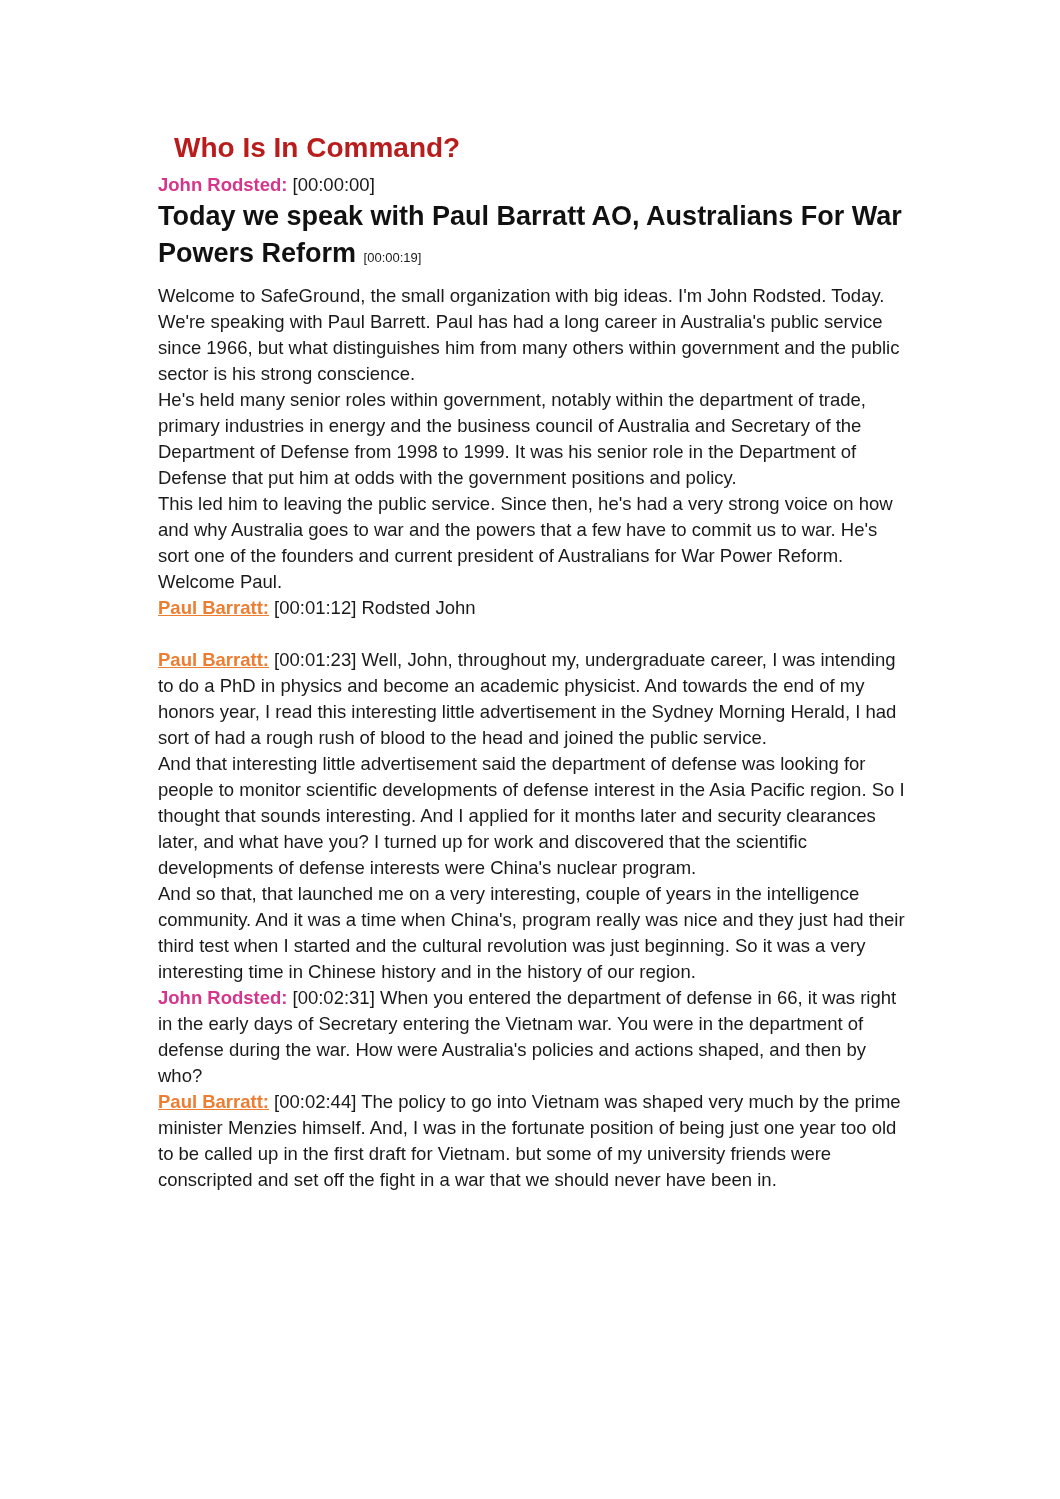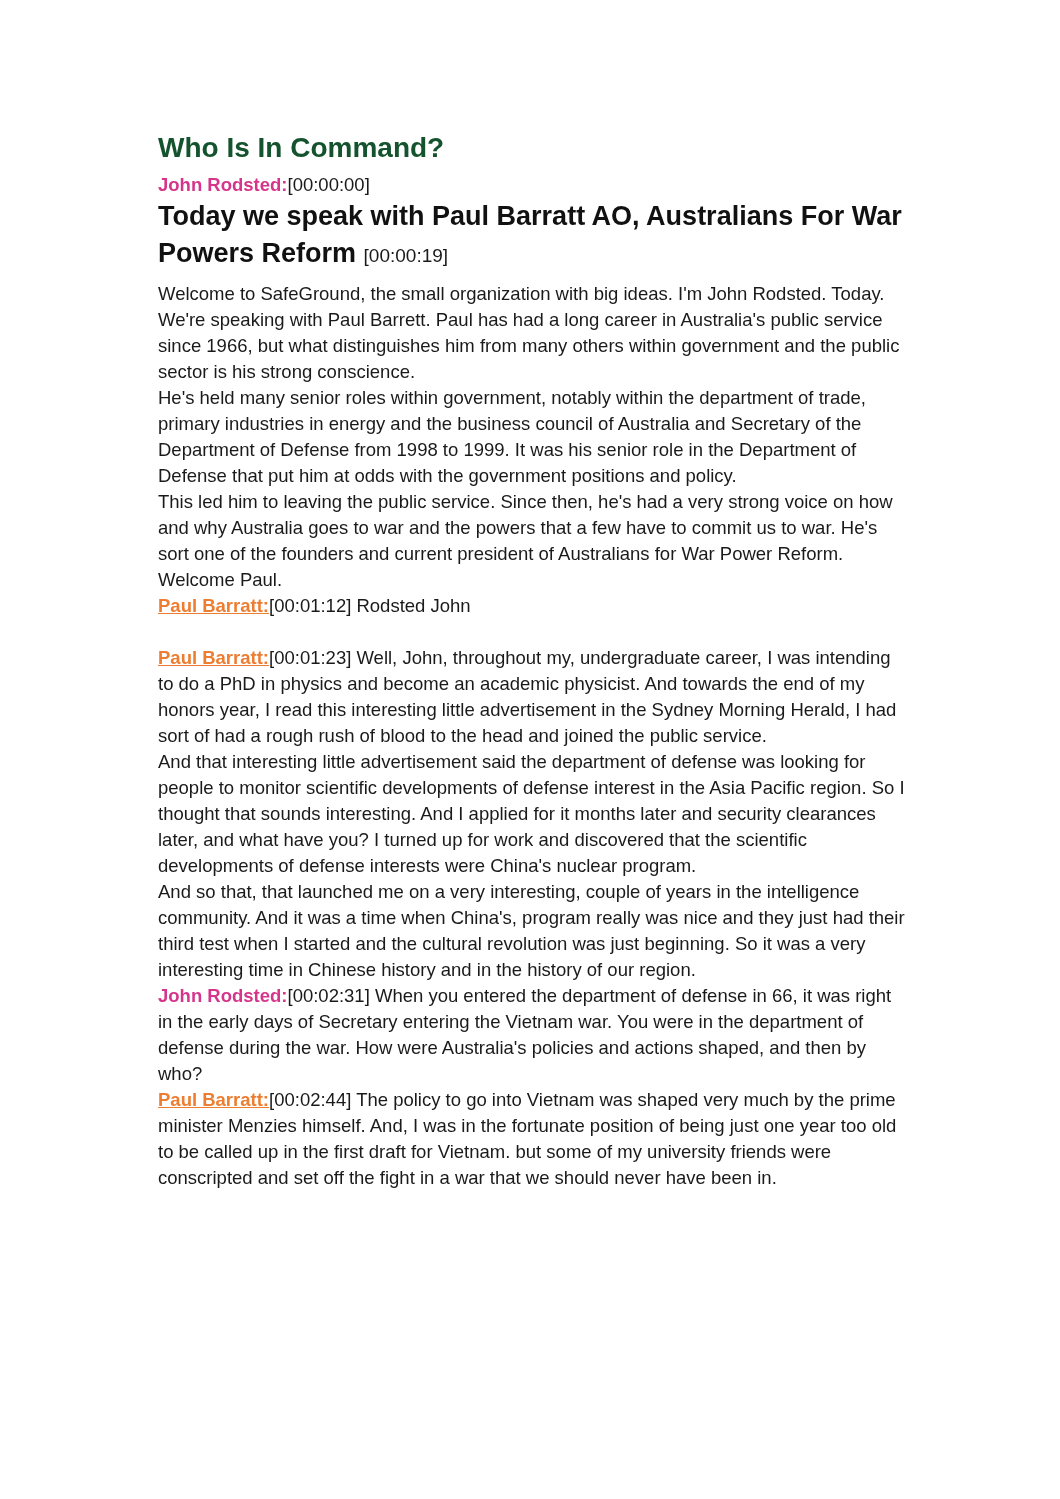--- a/index.html
+++ b/index.html
@@ -19,50 +19,51 @@
   .content {
     position: absolute;
     left: 158px;
     top: 130px;
     width: 748px;
   }
   h1.doc-title {
     font-size: 28px;
     line-height: 35px;
     font-weight: 700;
-    margin: 0 0 7px 0;
-    color: #14532d;
+    margin: 0 0 7px 16px;
+    color: #b91c1c;
   }
   .speaker-line {
     font-size: 18.5px;
     line-height: 26px;
     margin: 0;
   }
   h2.doc-subtitle {
     font-size: 27px;
     line-height: 37px;
     font-weight: 700;
     margin: 0 0 7px 0;
     width: 812px;
     color: #111111;
   }
   h2.doc-subtitle .ts {
-    font-size: 19px;
+    font-size: 13px;
     font-weight: 400;
     color: #1a1a1a;
   }
   p.line {
     font-size: 18.5px;
     line-height: 26px;
     margin: 0;
   }
   .spk {
     font-weight: 700;
   }
   .spk:not(:empty) {
+    margin-right: 5px;
   }
   .spk.john { color: var(--john, #d5368c); }
   .spk.paul { color: var(--paul, #ed7d31); text-decoration: underline; }
   .blank {
     height: 26px;
   }
 </style>
 </head>
 <body>
 

